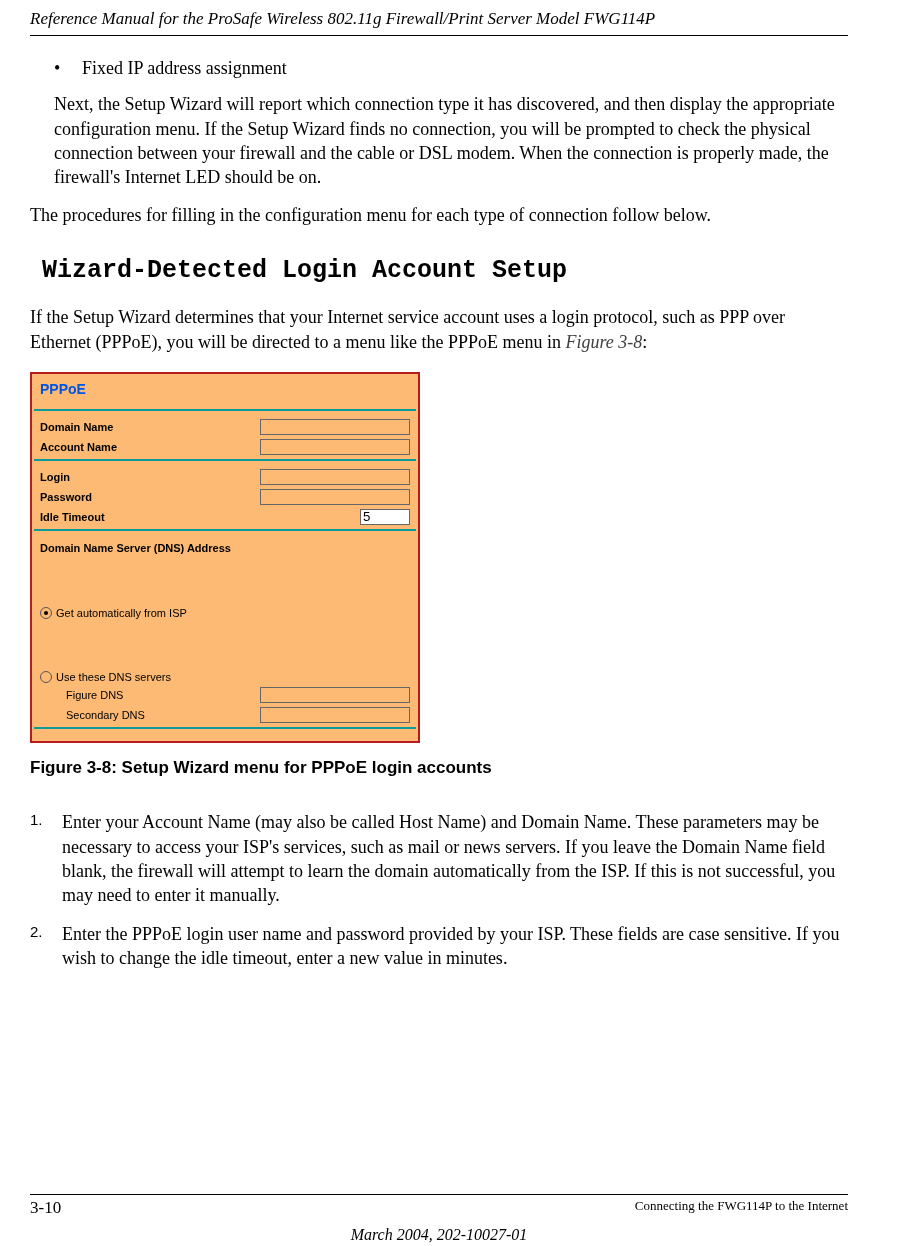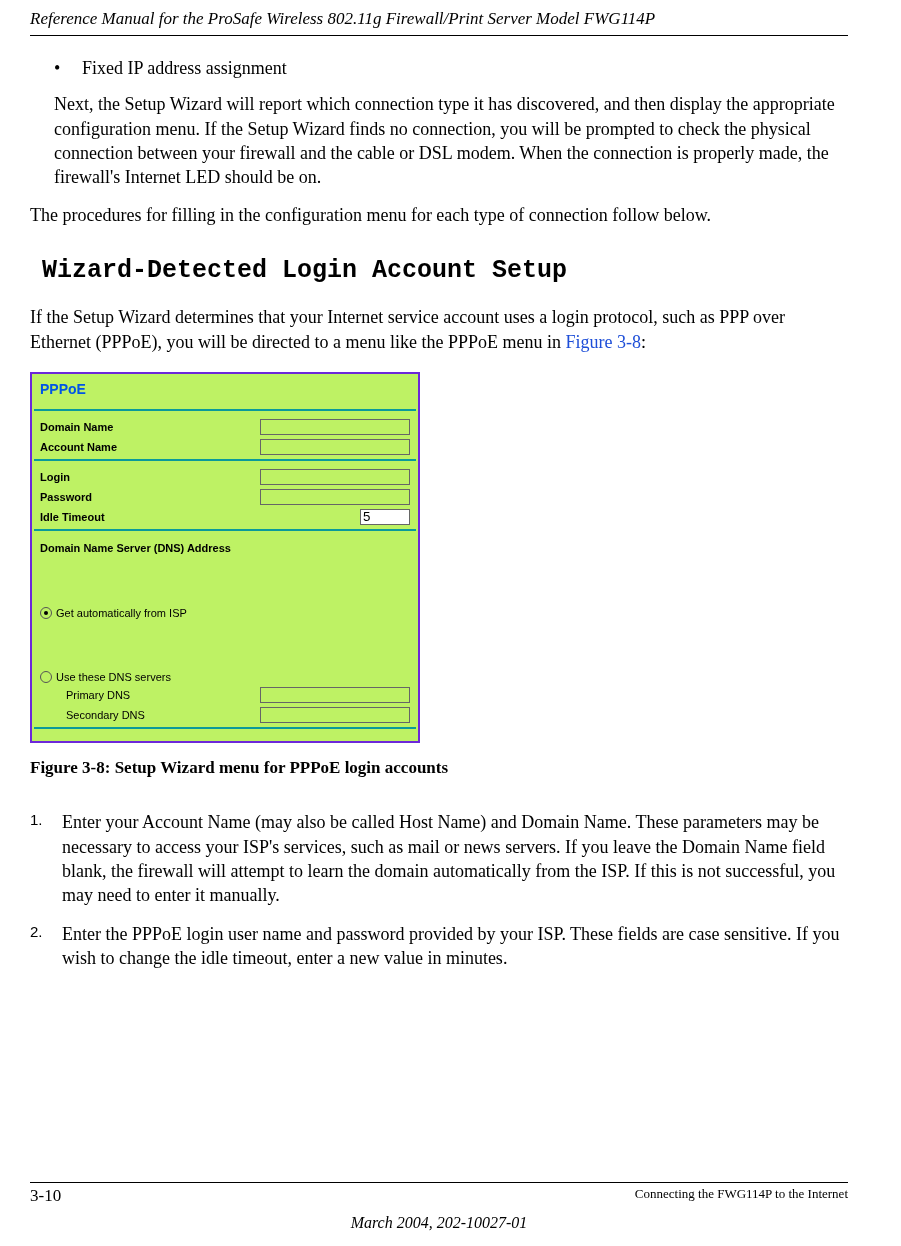--- a/index.html
+++ b/index.html
@@ -53,28 +53,29 @@
   .para-noindent {
     margin: 0 0 18px 0;
   }
   h2.section-heading {
     font-family: Liberation Mono, monospace;
     font-weight: bold;
     font-size: 25px;
     margin: 26px 0 18px 12px;
   }
   .fig-link {
-    color: #1d4ed8;
+    color: #404040;
+    font-style: italic;
   }
 
   
   .pppoe-panel {
     width: 390px;
-    border: 2px solid #6d28d9;
-    background: #bef264;
+    border: 2px solid #b91c1c;
+    background: #fdba74;
     font-family: Arial, Helvetica, sans-serif;
     font-size: 11px;
     padding: 2px 2px 6px 2px;
     margin: 8px 0 14px 0;
     box-sizing: border-box;
   }
   .pppoe-title {
     color: #0055e6;
     font-weight: bold;
     font-size: 14px;
@@ -145,41 +146,40 @@
   }
   .ui-btn {
     font-family: Arial, Helvetica, sans-serif;
     font-size: 11px;
     background: #ddd;
     border: 1px solid #888;
     padding: 2px 10px;
   }
 
   .figure-caption {
-    font-family: Liberation Serif, serif;
+    font-family: Liberation Sans, sans-serif;
     font-weight: bold;
     font-size: 17px;
     margin: 10px 0 30px 0;
   }
 
   .ol-row {
     display: flex;
     margin: 0 0 14px 0;
   }
   .ol-num {
     width: 32px;
     font-family: Arial, Helvetica, sans-serif;
     font-size: 15px;
   }
   .ol-body {
     flex: 1;
   }
 
   .footer {
-    padding-bottom: 12px;
   }
   .footer-top {
     display: flex;
     justify-content: space-between;
     font-size: 17px;
     padding-top: 2px;
   }
   .footer-top .right {
     font-family: Liberation Serif, serif;
     font-size: 13px;
@@ -253,21 +253,21 @@
       <div class="radio-row">
         <span class="radio-dot filled"></span>
         <span>Get automatically from ISP</span>
       </div>
       <div class="radio-row">
         <span class="radio-dot"></span>
         <span>Use these DNS servers</span>
       </div>
 
       <div class="field-row">
-        <div class="field-label normal dns-sub">Primary DNS</div>
+        <div class="field-label normal dns-sub">Figure DNS</div>
         <div class="field-input"></div>
       </div>
       <div class="field-row">
         <div class="field-label normal dns-sub">Secondary DNS</div>
         <div class="field-input"></div>
       </div>
 
       <div class="teal-sep"></div>
 
     </div>

